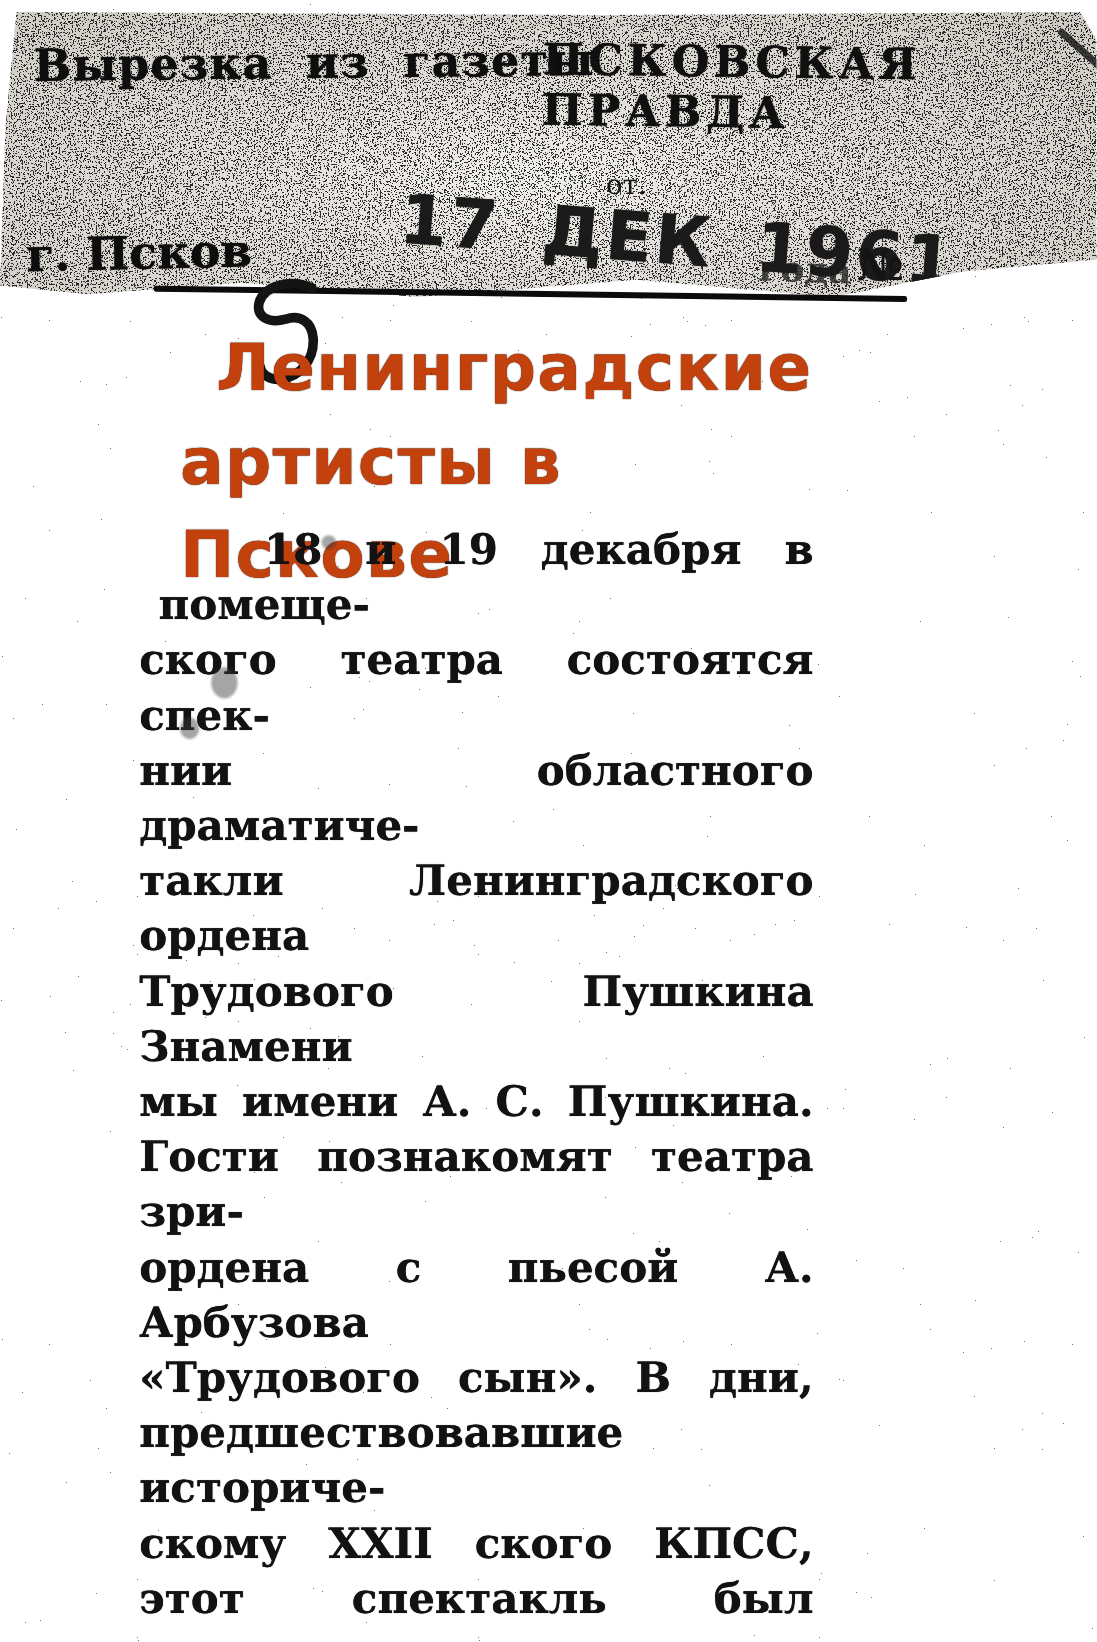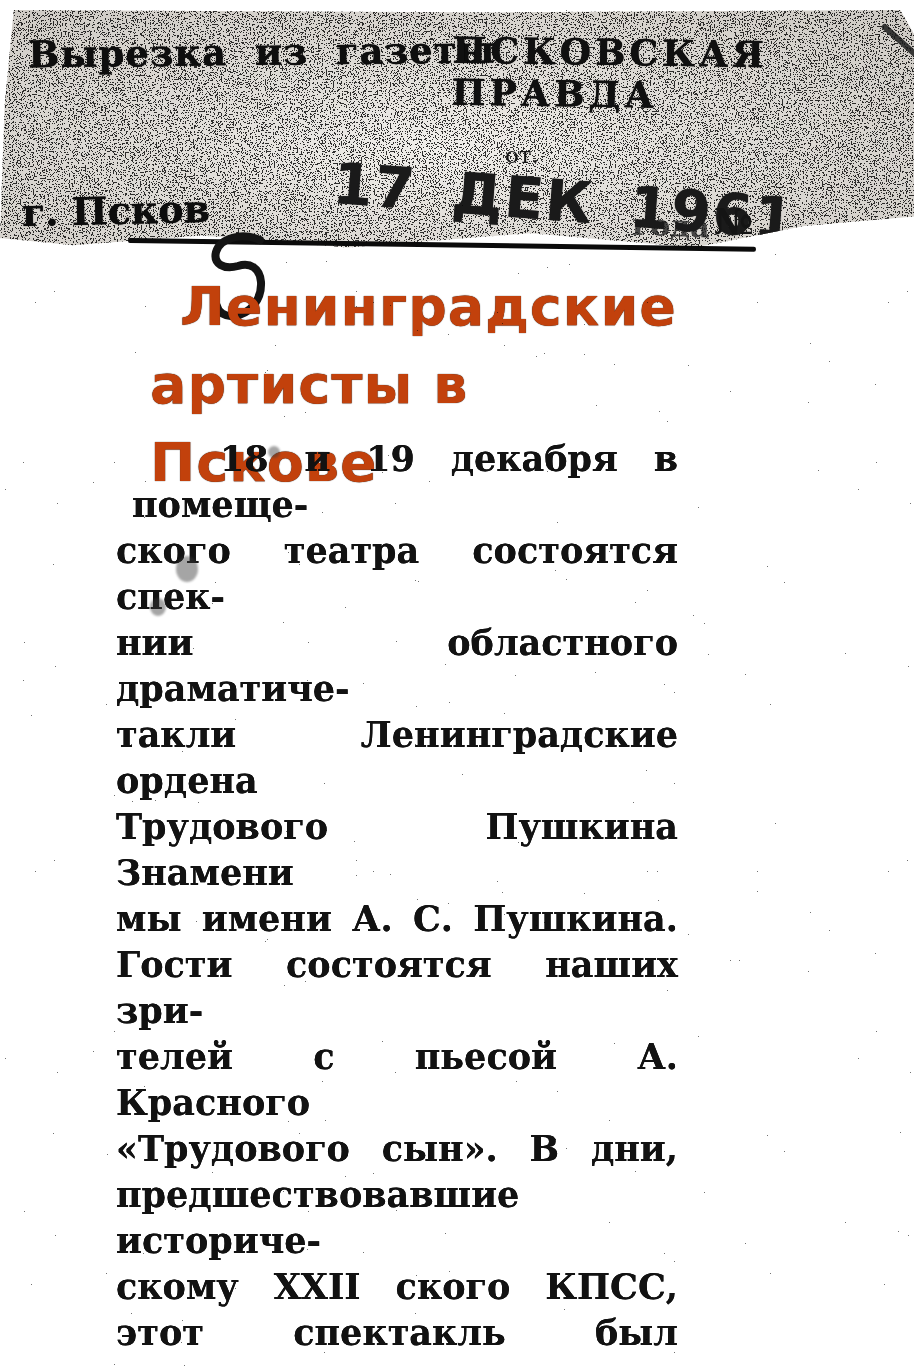--- a/index.html
+++ b/index.html
@@ -90,25 +90,25 @@
 
   <div class="abs headline">
     <div class="l1">Ленинградские</div>
     <div class="l2">артисты в Пскове</div>
   </div>
 
   <div class="abs body-text">
     <div class="line indent">18 и 19 декабря в помеще-</div>
     <div class="line">ского театра состоятся спек-</div>
     <div class="line">нии областного драматиче-</div>
-    <div class="line">такли Ленинградские ордена</div>
+    <div class="line">такли Ленинградского ордена</div>
     <div class="line">Трудового Пушкина Знамени</div>
     <div class="line">мы имени А. С. Пушкина.</div>
-    <div class="line">Гости состоятся наших зри-</div>
-    <div class="line">телей с пьесой А. Красного</div>
+    <div class="line">Гости познакомят театра зри-</div>
+    <div class="line">ордена с пьесой А. Арбузова</div>
     <div class="line">«Трудового сын». В дни,</div>
     <div class="line">предшествовавшие историче-</div>
     <div class="line">скому XXII ского КПСС,</div>
     <div class="line">этот спектакль был показан</div>
 
   </div>
 
   <div class="abs smudge" style="left:176px;top:556px;width:22px;height:26px;"></div>
   <div class="abs smudge" style="left:150px;top:598px;width:16px;height:18px;"></div>
   <div class="abs smudge" style="left:268px;top:446px;width:12px;height:12px;"></div>

